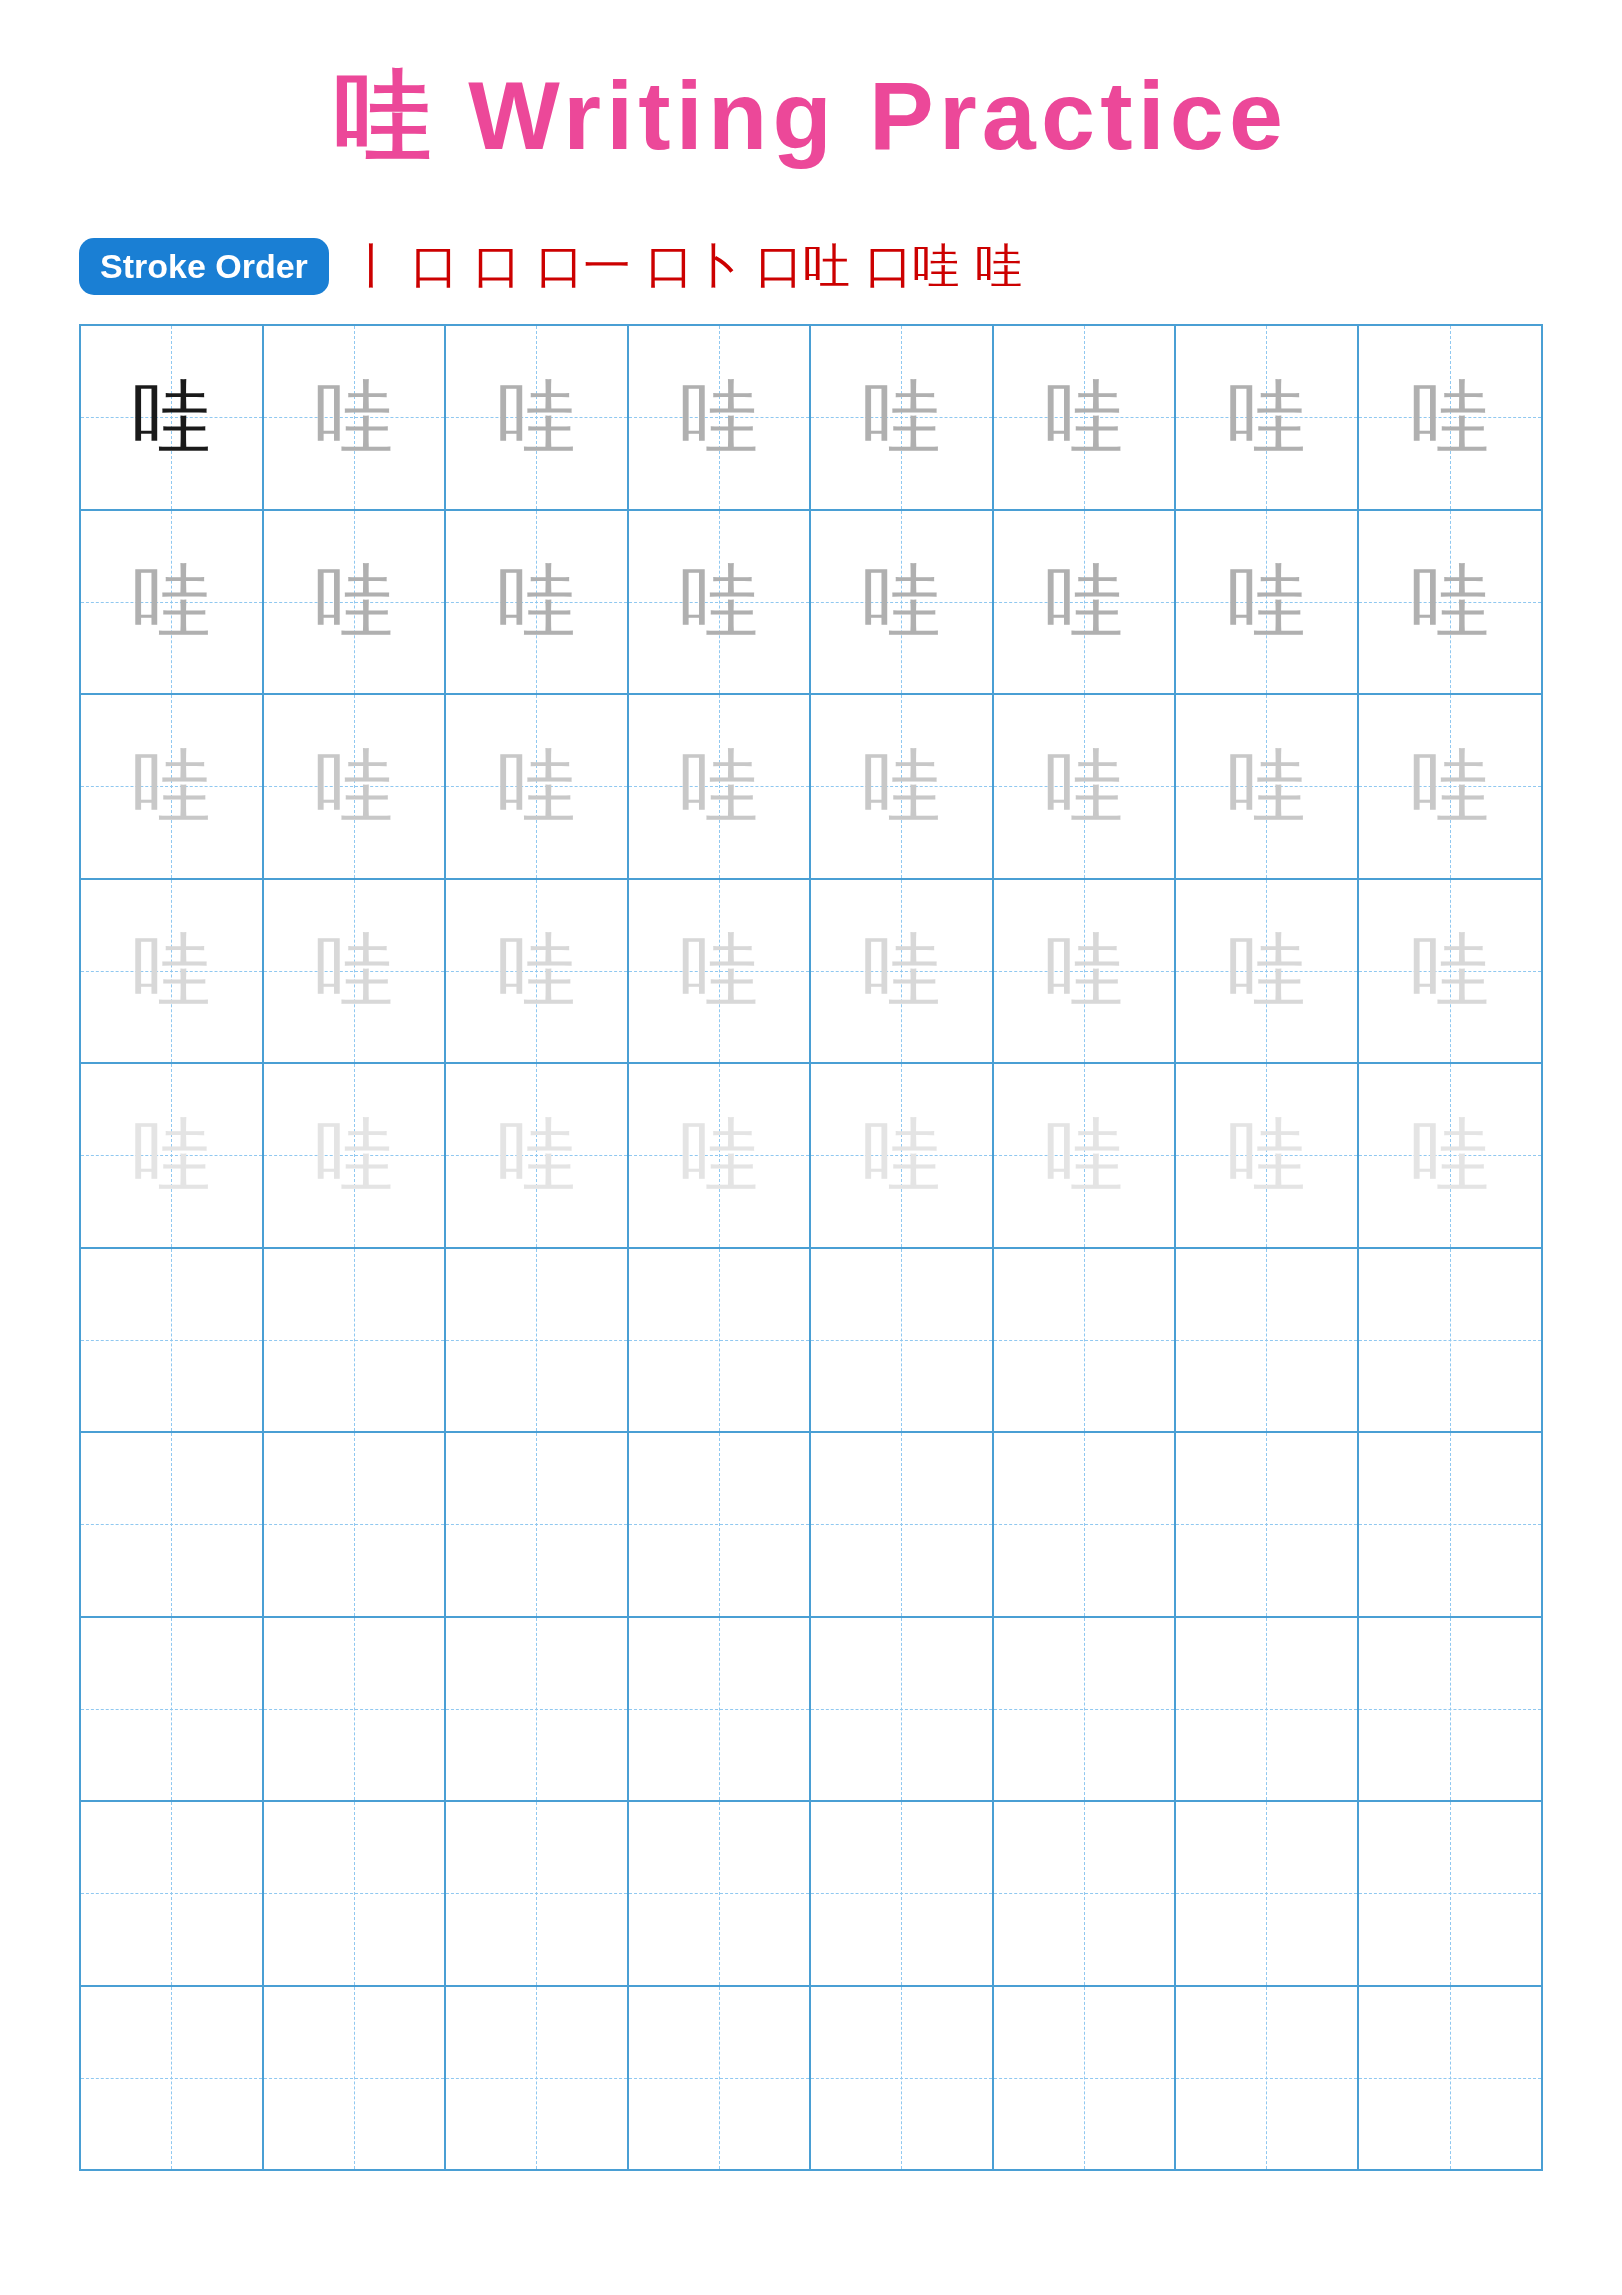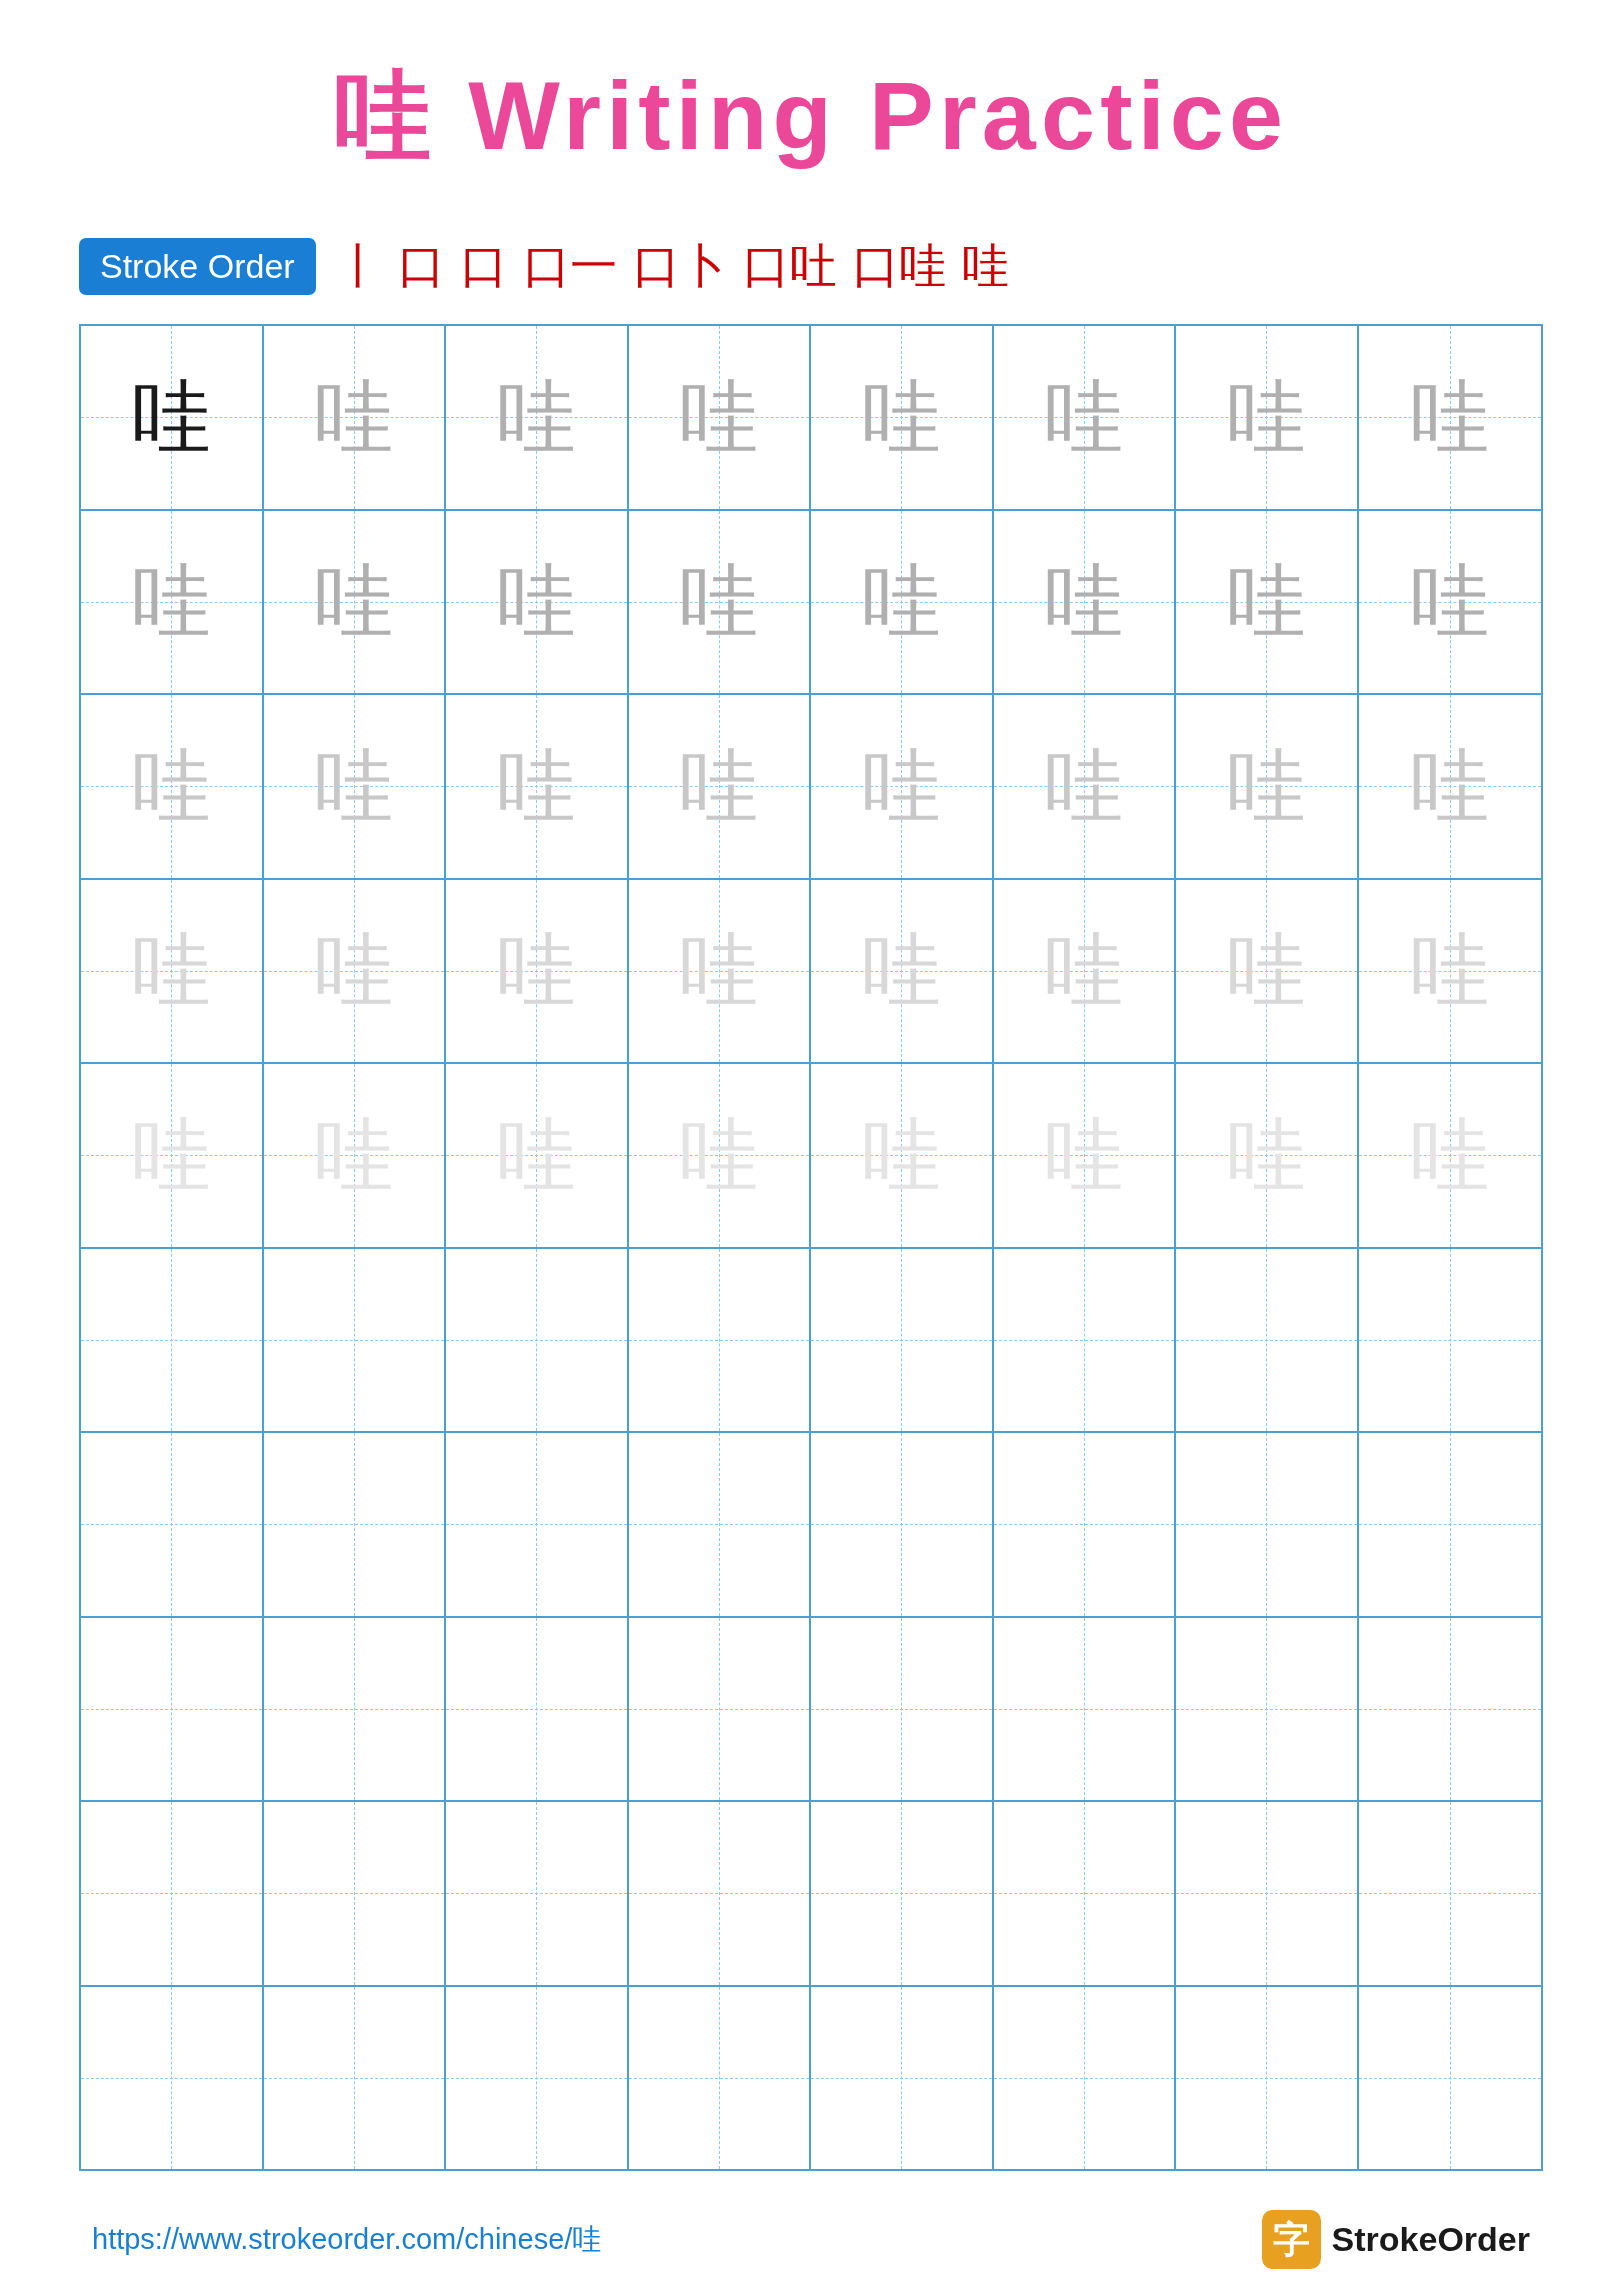--- a/index.html
+++ b/index.html
@@ -37,23 +37,23 @@
       width: 100%;
       margin-bottom: 26px;
       gap: 19.6px;
     }
 
     .stroke-order-badge {
       background: #1a7fd4;
       color: #fff;
       font-size: 34px;
       font-family: sans-serif;
-      font-weight: normal;
+      font-weight: bold;
       padding: 9.2px 21px;
-      border-radius: 7px;
+      border-radius: 15px;
       white-space: nowrap;
     }
 
     .stroke-steps {
       display: flex;
       align-items: center;
       gap: 15.7px;
       font-size: 47px;
       color: #cc0000;
       font-family: serif;
@@ -397,22 +397,15 @@
       <div class="grid-cell"></div>
       <div class="grid-cell"></div>
       <div class="grid-cell"></div>
       <div class="grid-cell"></div>
       <div class="grid-cell"></div>
       <div class="grid-cell"></div>
     </div>
 
   </div>
 
-  <div class="footer">
-    <a class="footer-url" href="#">https://www.strokeorder.com/chinese/哇</a>
-    <div class="footer-logo">
-      <div class="footer-logo-icon">字</div>
-      <span>StrokeOrder</span>
-    </div>
-  </div>
 
 </div>
 
 
 </body></html>

